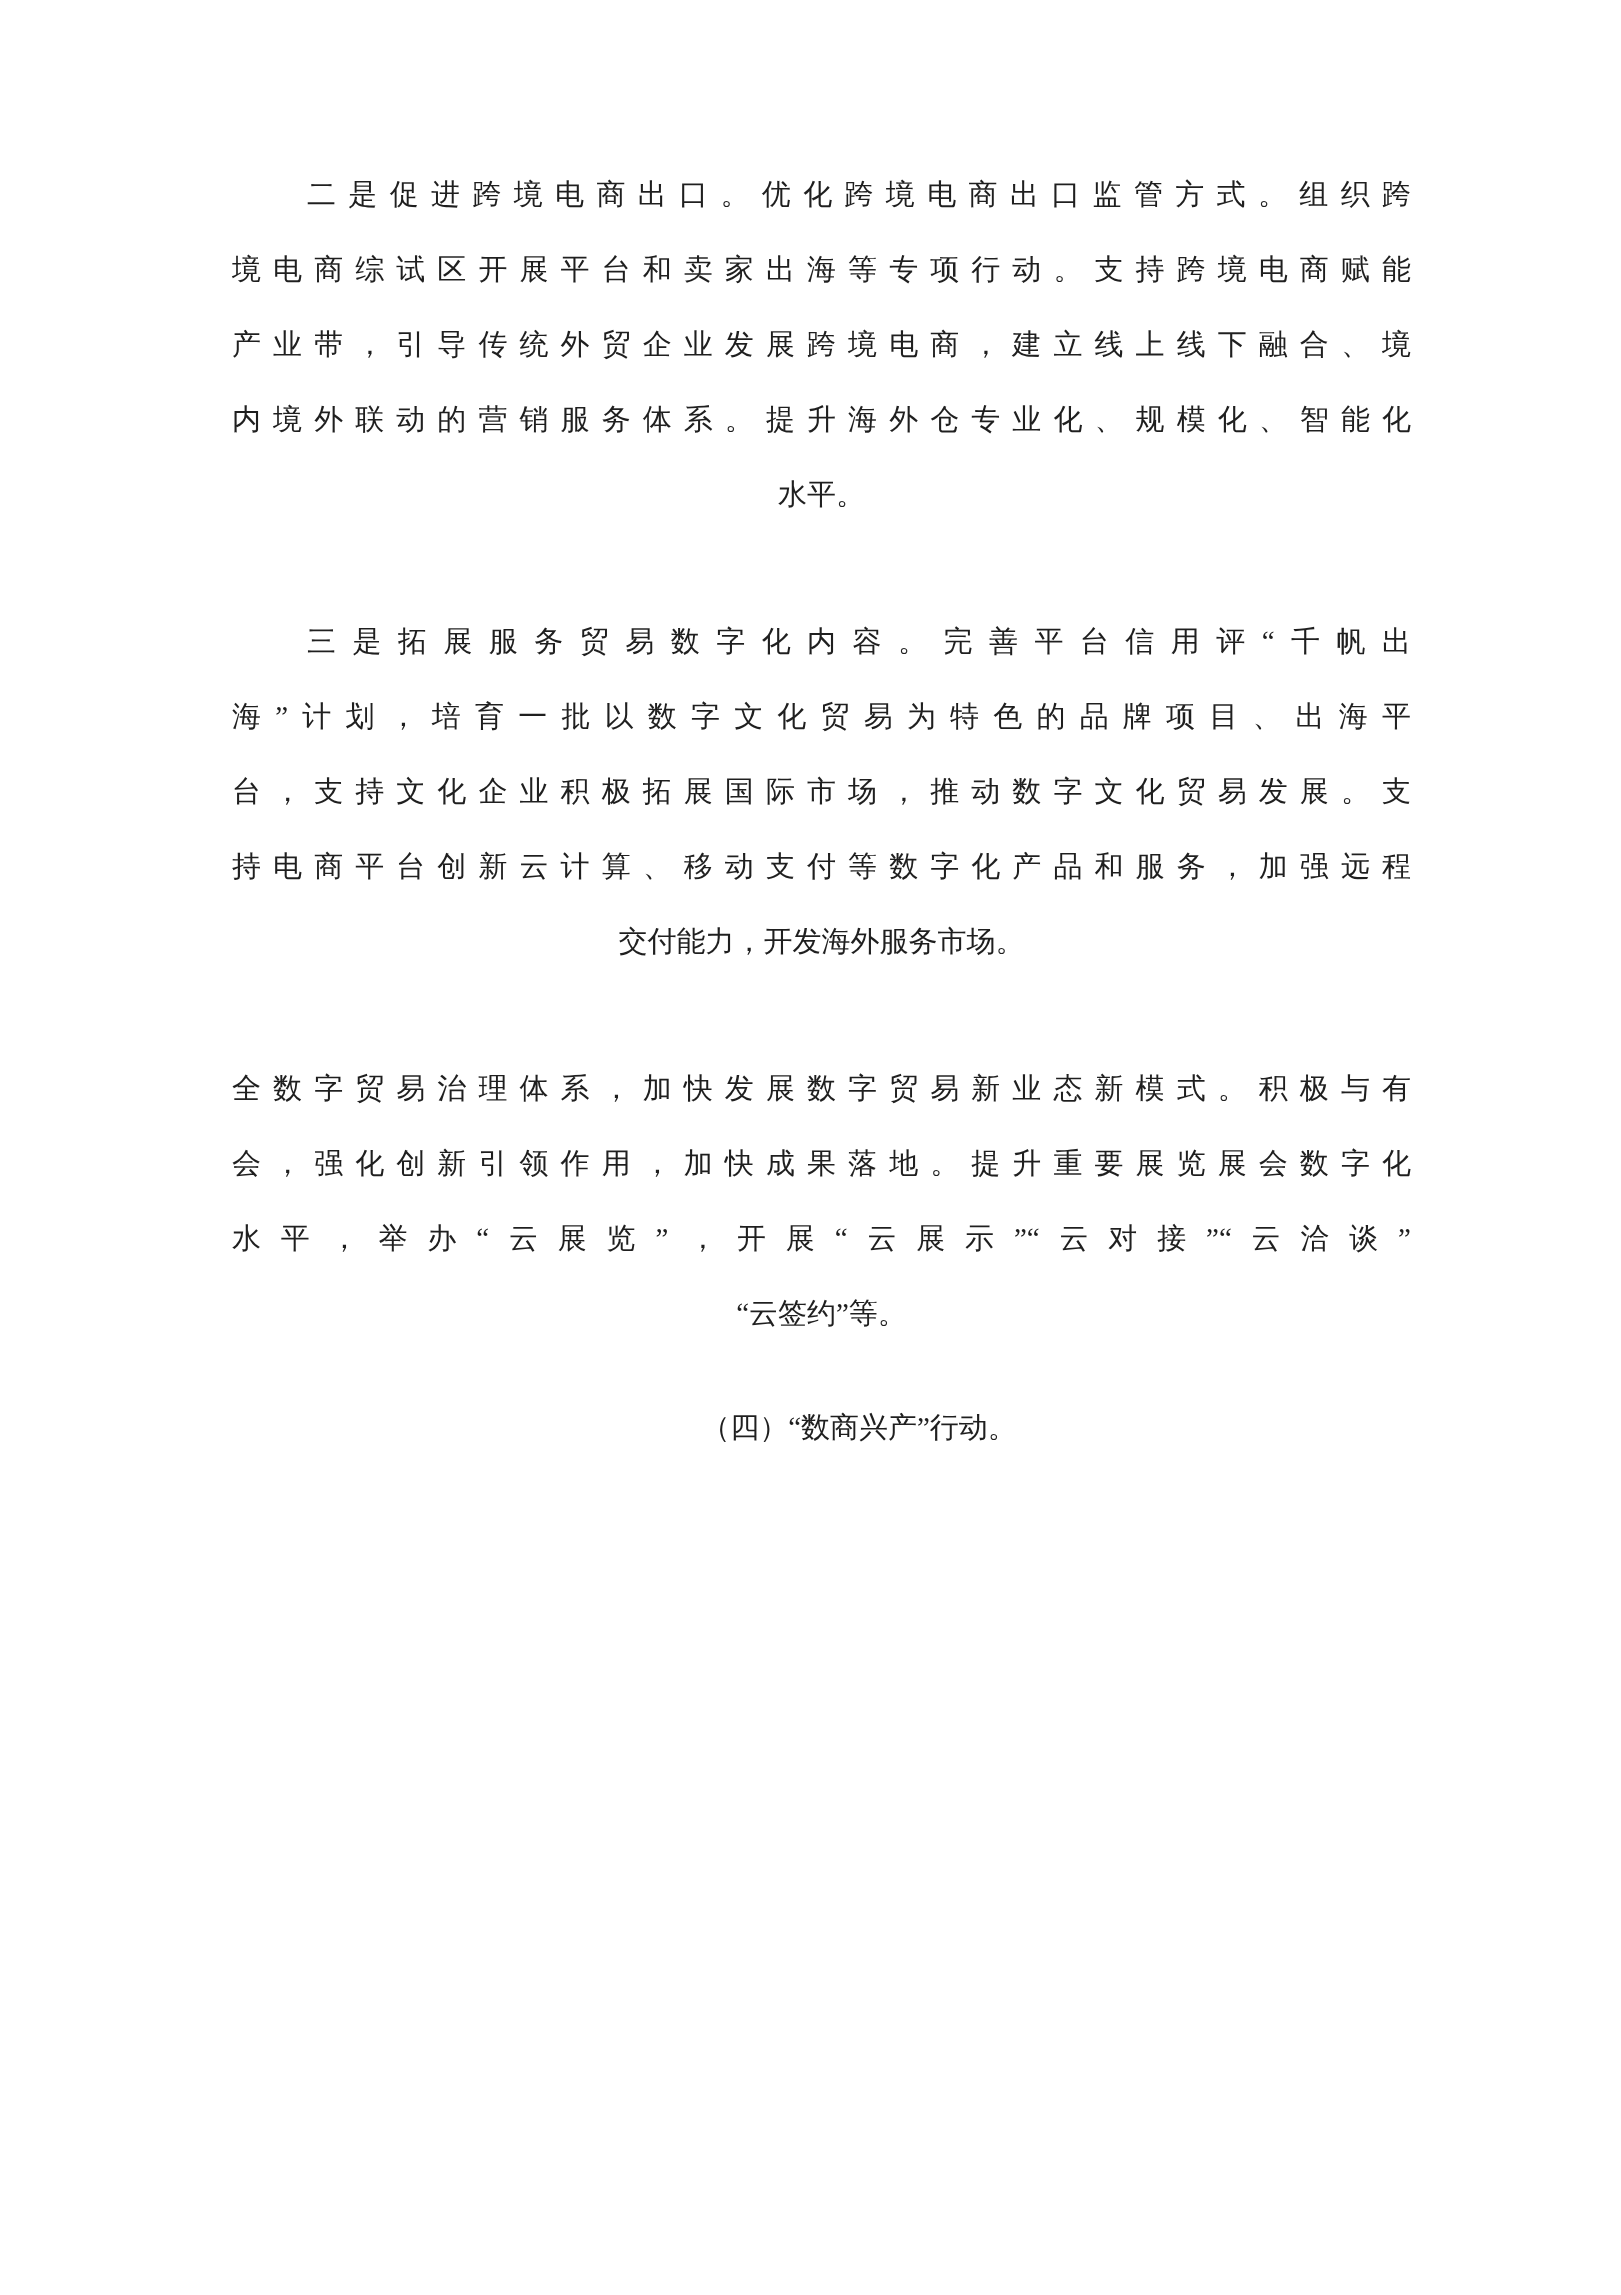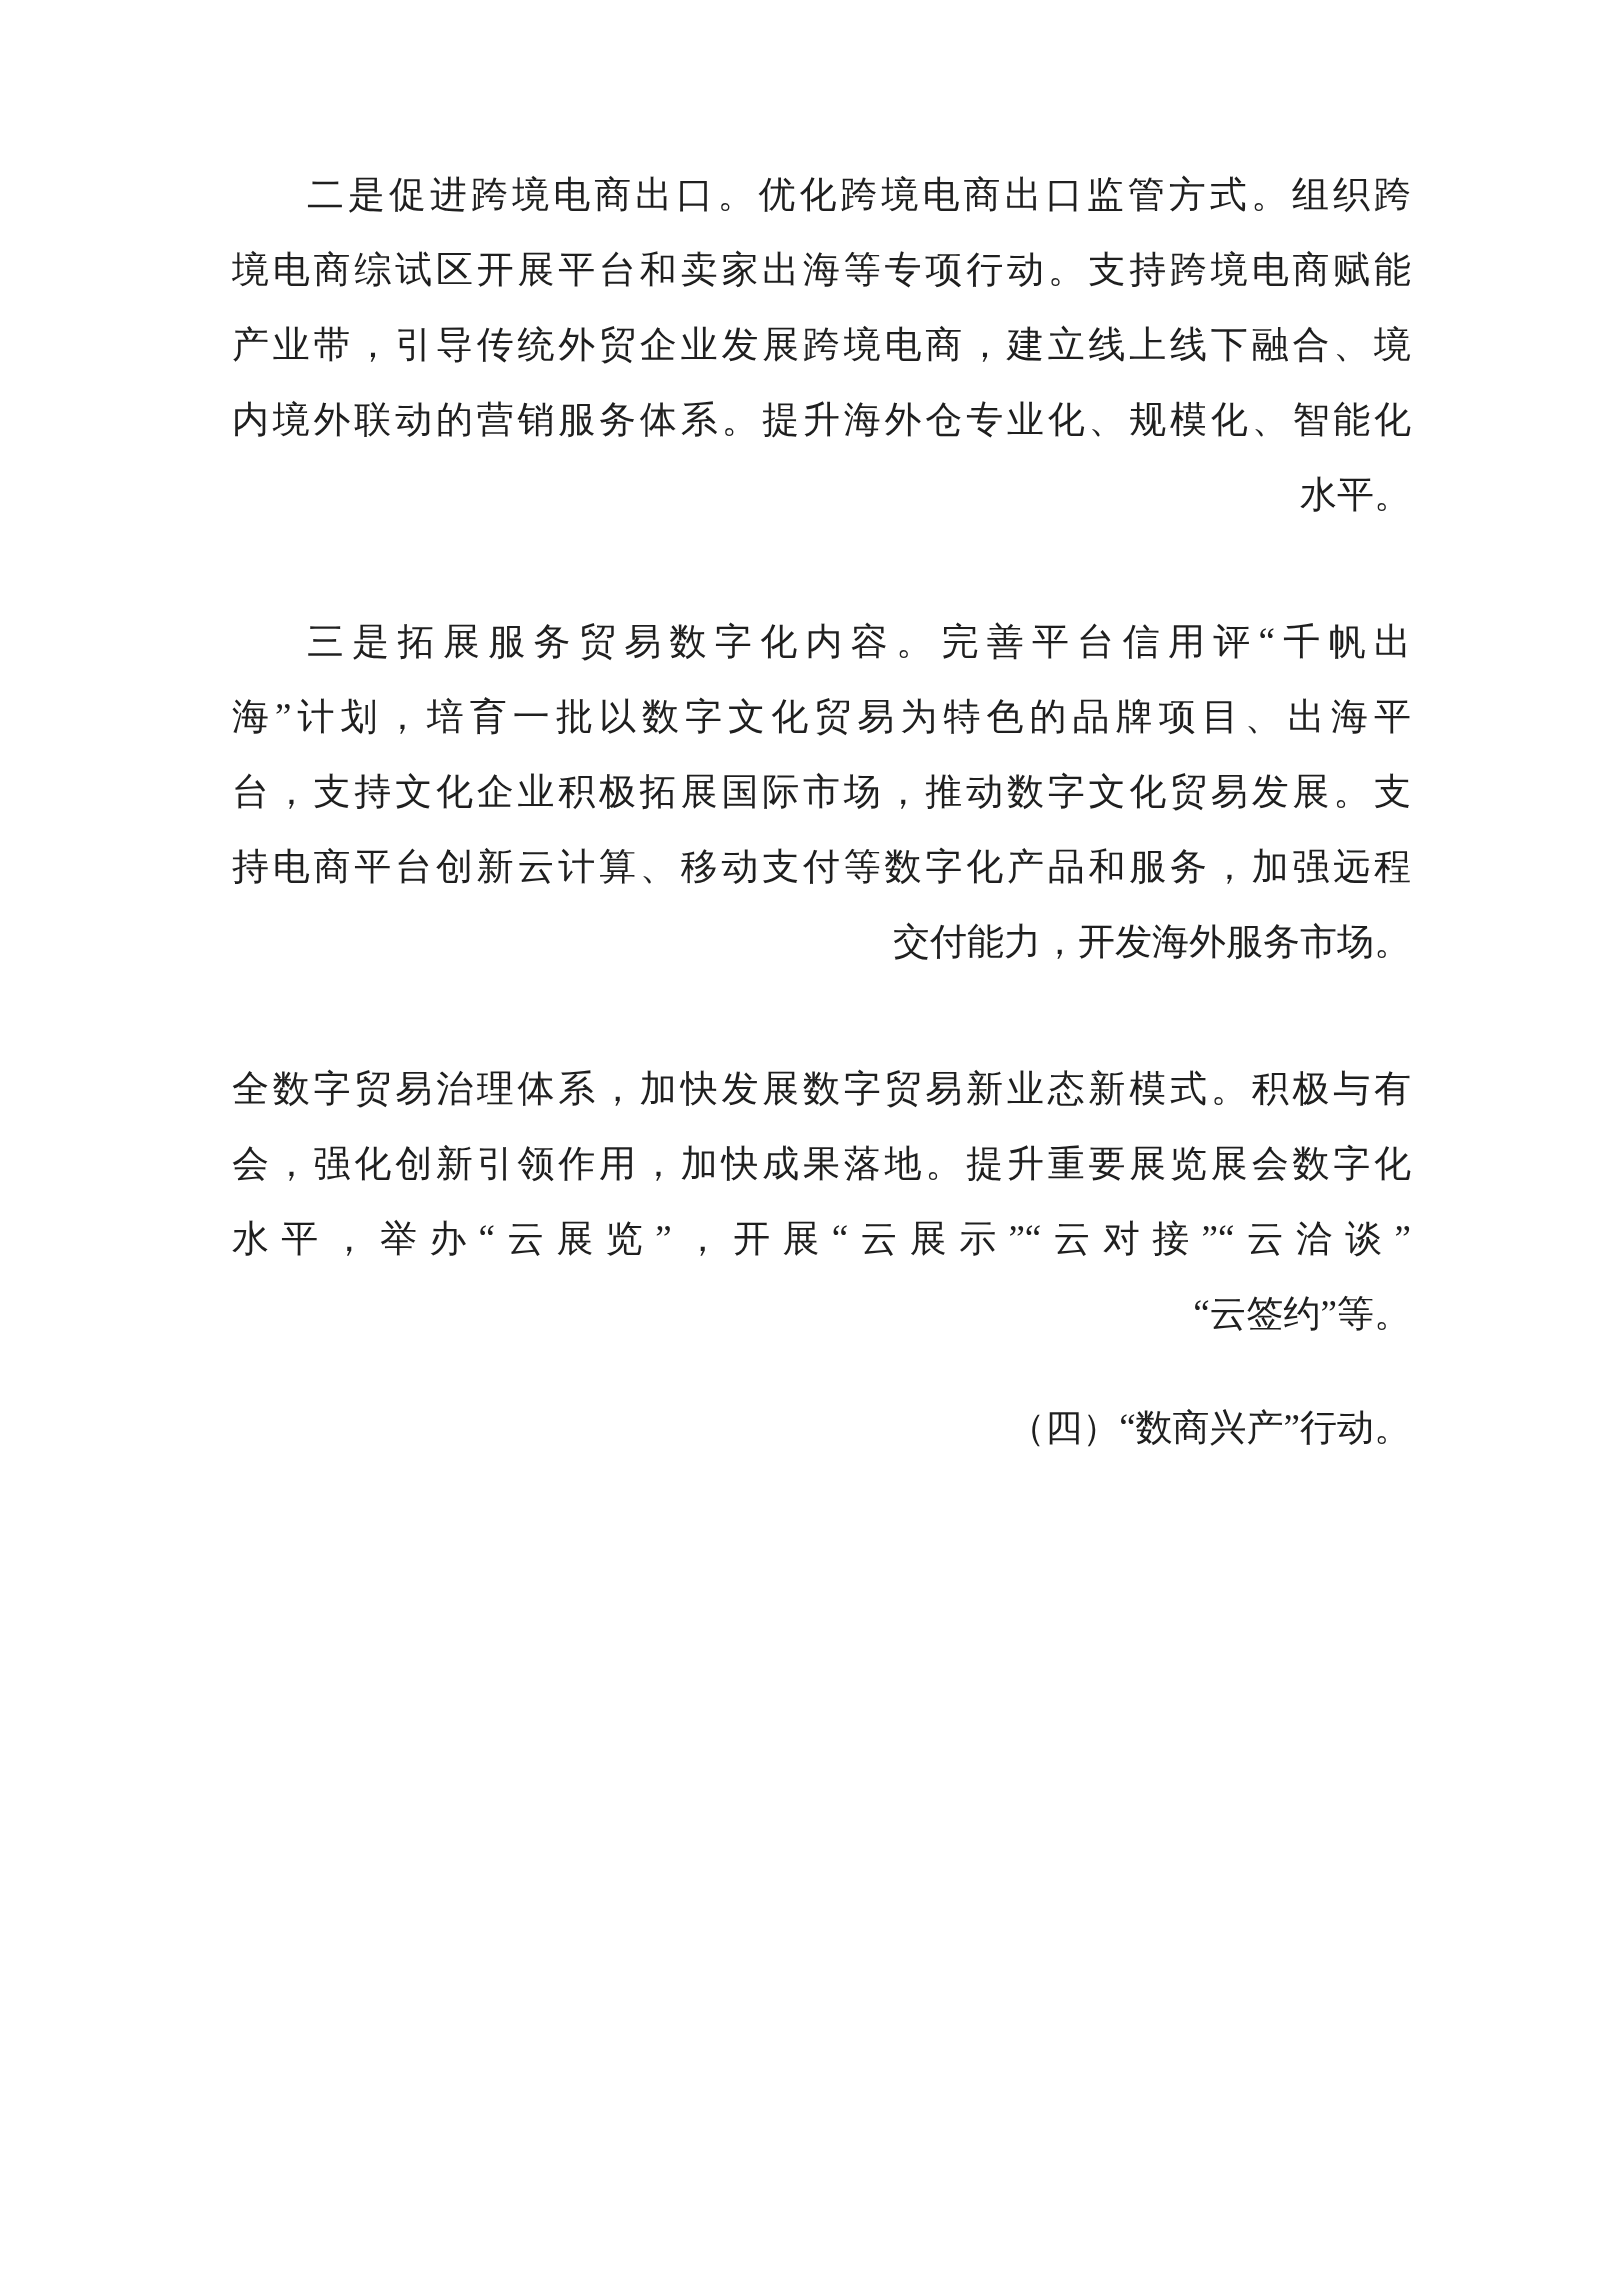--- a/index.html
+++ b/index.html
@@ -8,34 +8,34 @@
     background: #ffffff;
   }
   .page {
     position: relative;
     width: 1622px;
     height: 2295px;
     background: #ffffff;
     box-sizing: border-box;
     padding: 157px 211px 0 232px;
     font-family: "Liberation Serif", "DejaVu Serif", serif;
-    font-size: 37px;
+    font-size: 29px;
     line-height: 75px;
     color: #1f1f1f;
     overflow: hidden;
   }
   .para {
     margin: 0 0 72px 0;
   }
   .para.tight {
     margin-bottom: 39px;
   }
   .line {
     white-space: nowrap;
-    text-align: right;
+    text-align: center;
   }
   
   .line.fill {
     white-space: normal;
     text-align: justify;
     text-align-last: justify;
     text-justify: inter-character;
   }
   .line.indent {
     text-indent: 75px;

